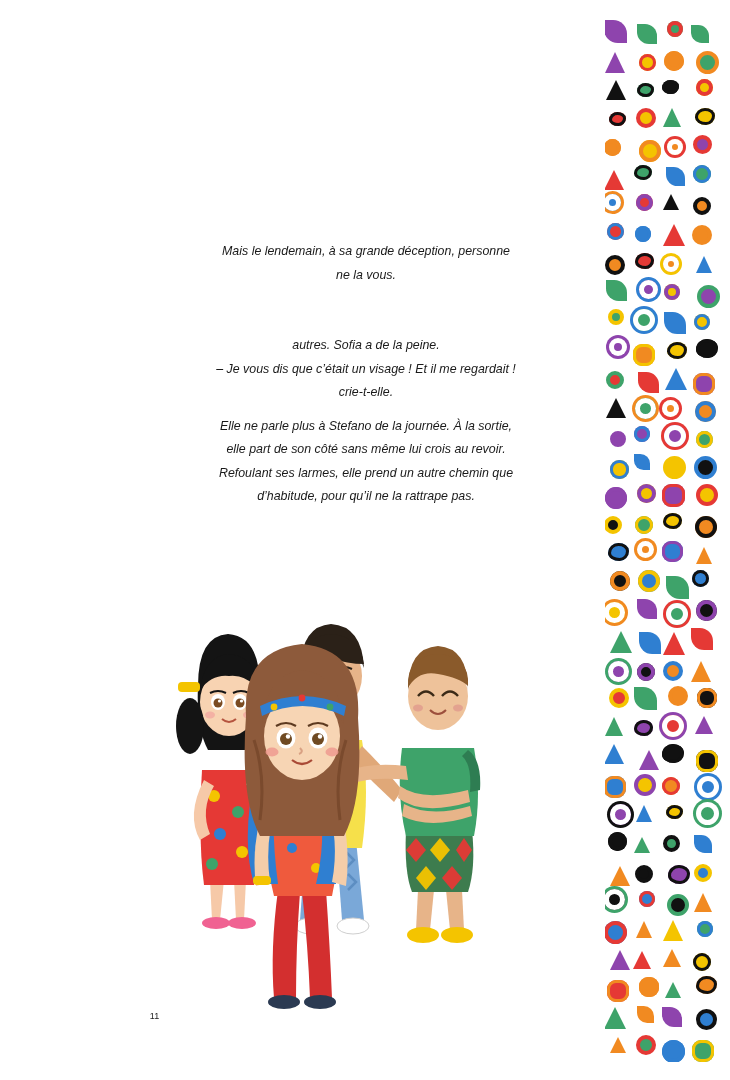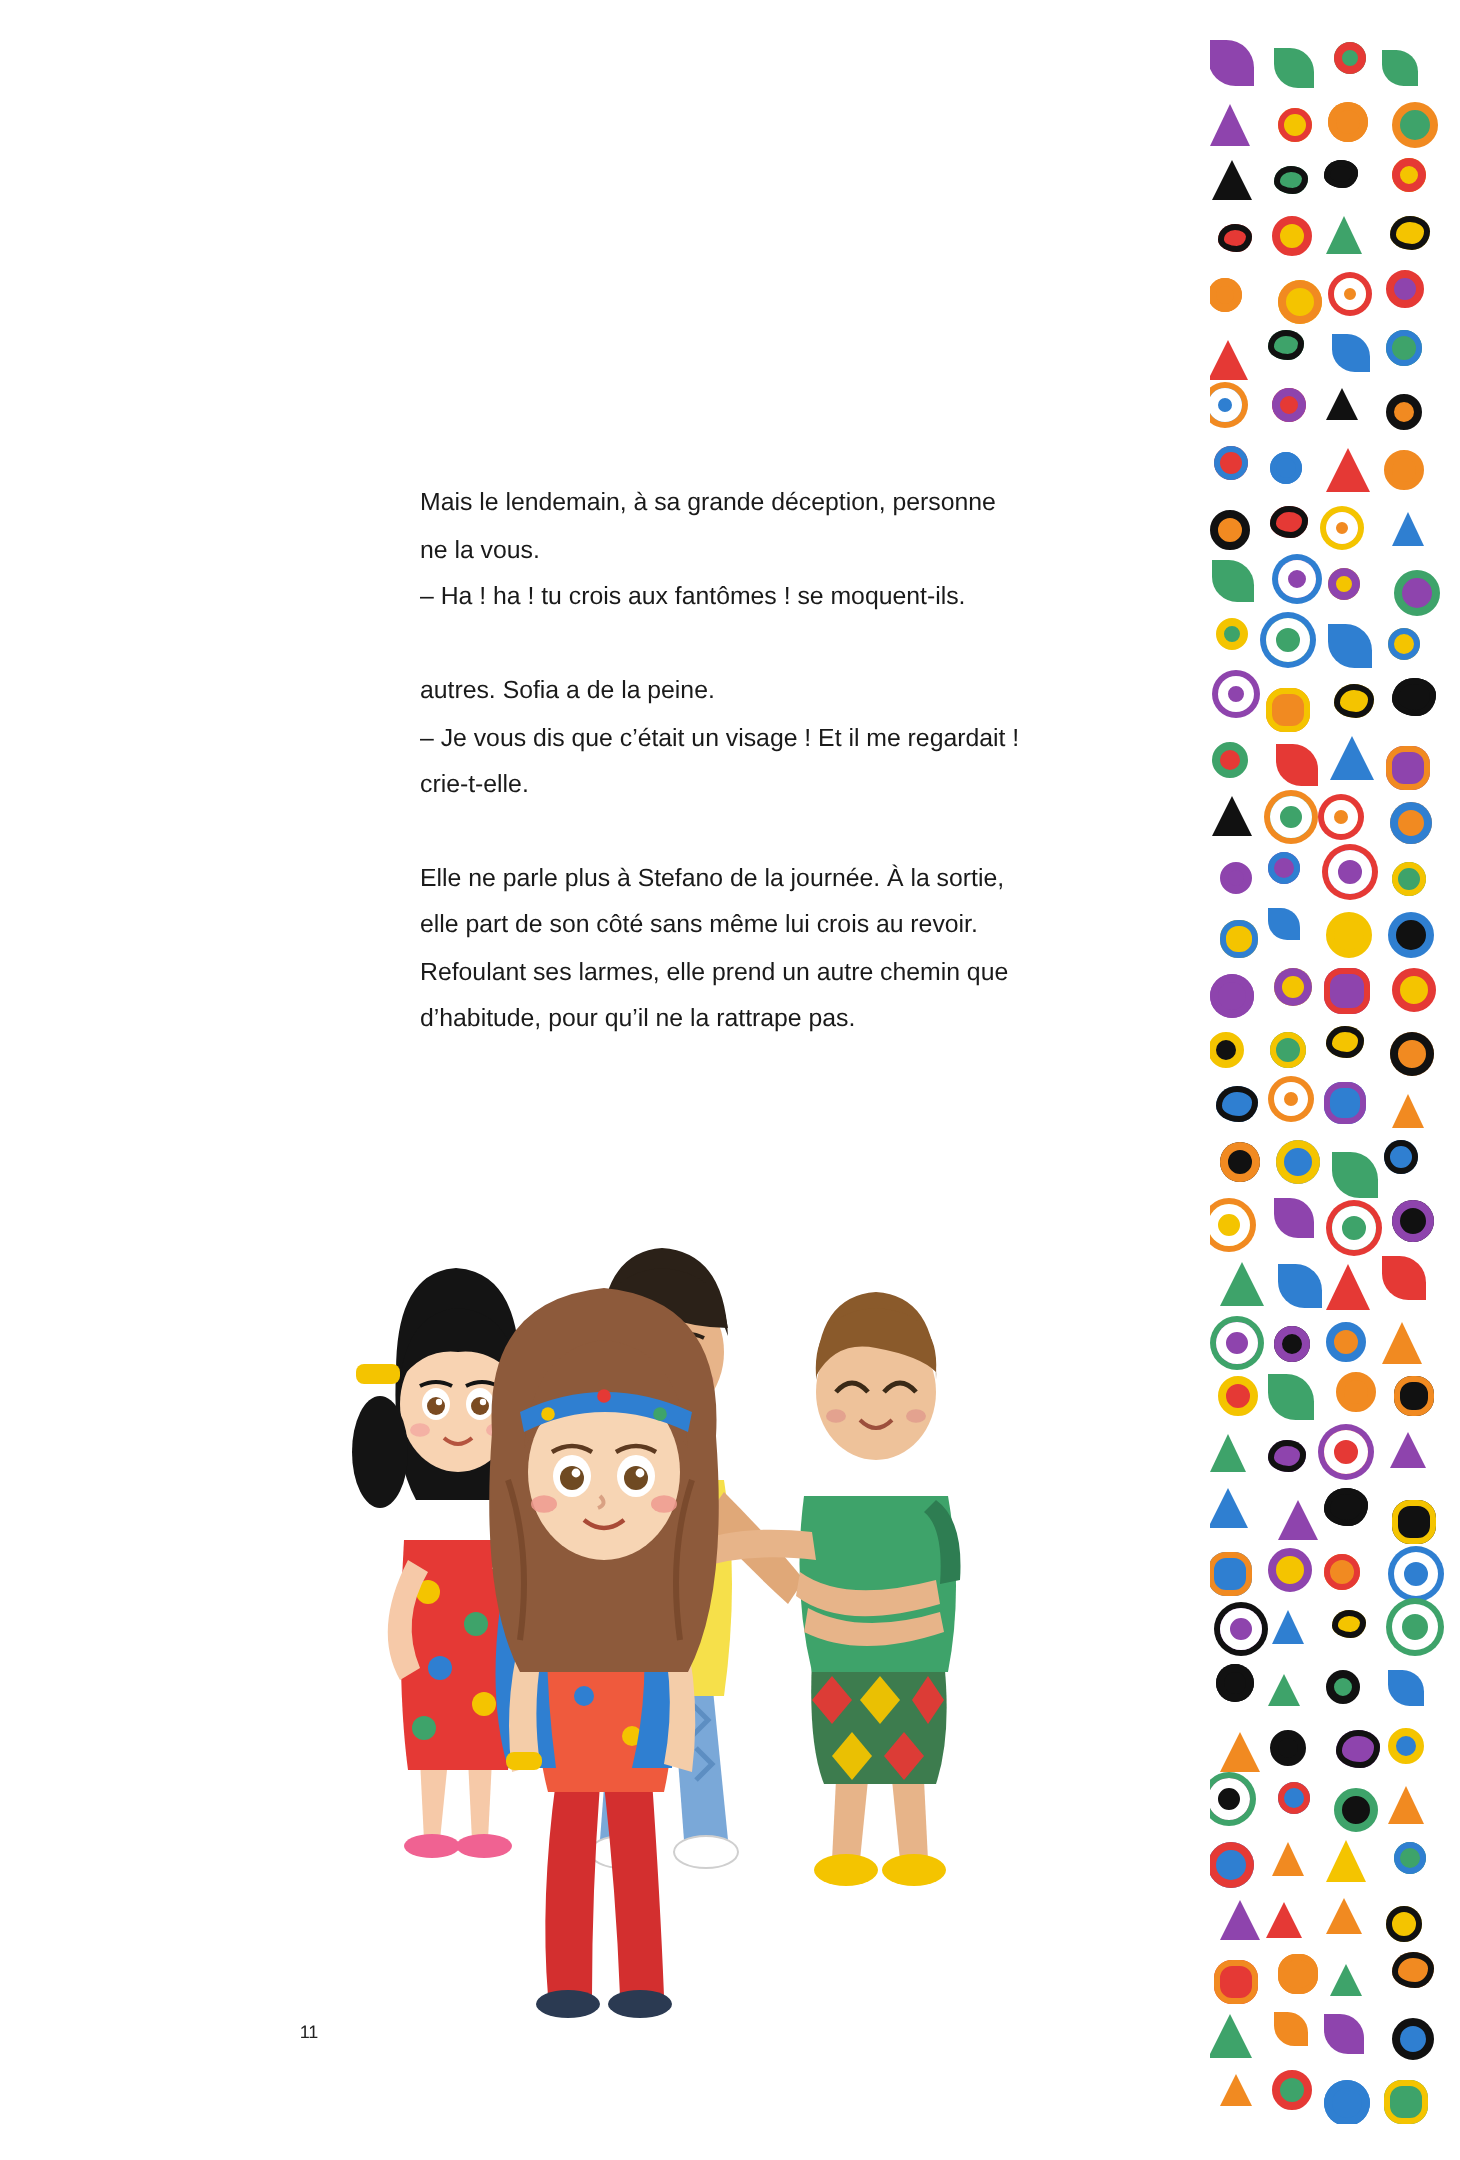--- a/index.html
+++ b/index.html
@@ -48,24 +48,25 @@
     font-family: "Liberation Sans", sans-serif;
     font-size: 12.4px;
     line-height: 23.5px;
     color: #1a1a1a;
     text-align: justify;
   }
   .body-text p {
     margin: 0;
   }
   .body-text p.para-gap {
-    margin-top: 23px;
+    margin-top: 10px;
   }
   .body-text p.nojust {
-    text-align: left;
+    text-align: center;
+    font-style: italic;
   }
 
   
   .page-number {
     position: absolute;
     left: 0;
     top: 1011px;
     width: 674px;
     text-align: center;
     font-family: "Liberation Sans", sans-serif;
@@ -135,21 +136,21 @@
 </head>
 <body>
 
 <div class="page">
 
 
   <div class="body-text">
     <p class="nojust">
       <span>Mais le lendemain, à sa grande déception, personne</span><br>
       <span>ne la vous.</span><br>
-      <span>– Ha ! ha ! tu crois aux fantômes ! se moquent-ils.</span><br>
+      <br>
       <br>
       <span>autres. Sofia a de la peine.</span><br>
       <span>– Je vous dis que c’était un visage ! Et il me regardait !</span><br>
       <span>crie-t-elle.</span>
     </p>
     <p class="para-gap nojust">
       <span>Elle ne parle plus à Stefano de la journée. À la sortie,</span><br>
       <span>elle part de son côté sans même lui crois au revoir.</span><br>
       <span>Refoulant ses larmes, elle prend un autre chemin que</span><br>
       <span>d’habitude, pour qu’il ne la rattrape pas.</span>

